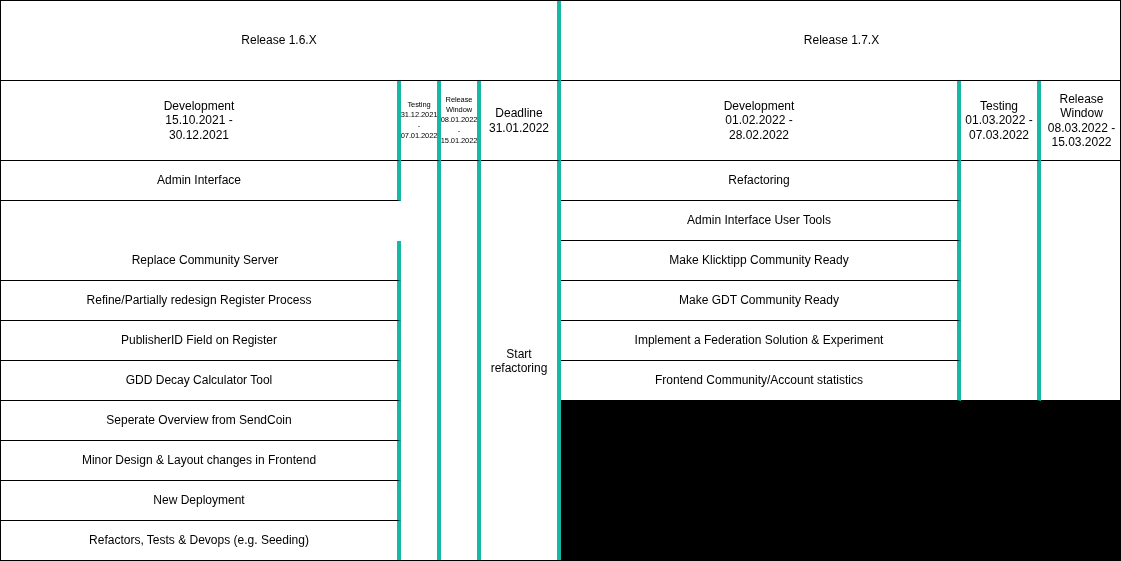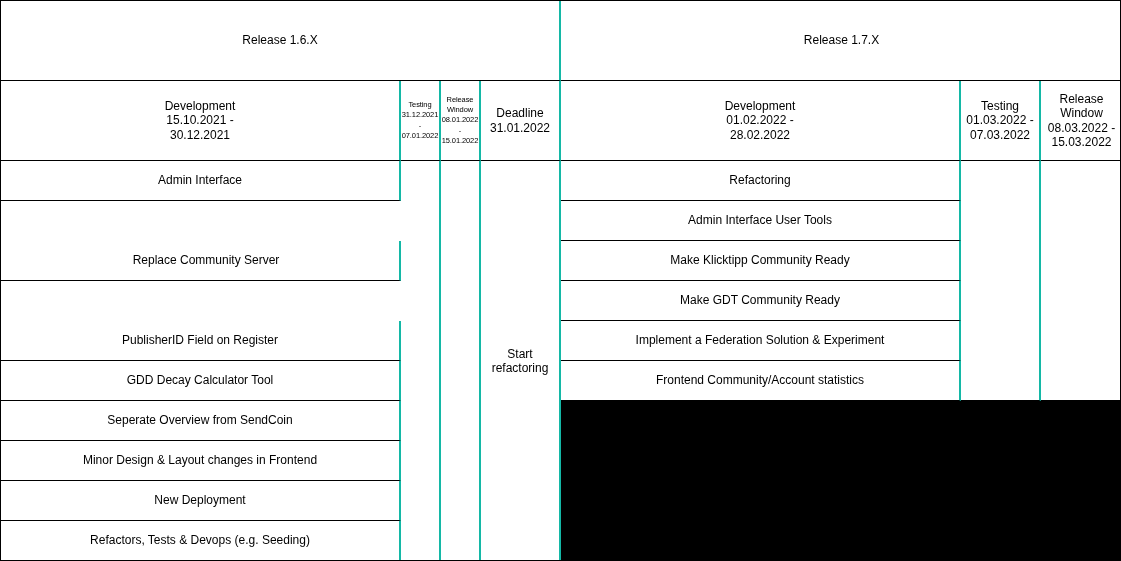--- a/index.html
+++ b/index.html
@@ -21,21 +21,21 @@
   .cell {
     position: absolute;
     box-sizing: border-box;
     display: flex;
     align-items: center;
     justify-content: center;
     text-align: center;
     white-space: pre-line;
     font-size: 12px;
     line-height: 1.2;
-    border-right: 2px solid #14b8a6;
+    border-right: 4px solid #14b8a6;
     border-bottom: 1px solid #000000;
     background: #ffffff;
   }
   .no-br { border-right: none; }
   .no-bb { border-bottom: none; }
   .small {
     font-size: 7.5px;
     line-height: 1.35;
     letter-spacing: -0.1px;
   }
@@ -73,20 +73,21 @@
   <div class="cell" style="left:960px; top:80px; width:80px; height:80px;">Testing
 01.03.2022 -
 07.03.2022</div>
   <div class="cell no-br" style="left:1040px; top:80px; width:81px; height:80px;">Release
 Window
 08.03.2022 -
 15.03.2022</div>
 
   <div class="cell" style="left:0; top:160px; width:400px; height:40px;">Admin Interface</div>
   <div class="cell" style="left:0; top:240px; width:400px; height:40px;padding-left:12px;">Replace Community Server</div>
+  <div class="cell" style="left:0; top:280px; width:400px; height:40px;">Refine/Partially redesign Register Process</div>
   <div class="cell" style="left:0; top:320px; width:400px; height:40px;">PublisherID Field on Register</div>
   <div class="cell" style="left:0; top:360px; width:400px; height:40px;">GDD Decay Calculator Tool</div>
   <div class="cell" style="left:0; top:400px; width:400px; height:40px;">Seperate Overview from SendCoin</div>
   <div class="cell" style="left:0; top:440px; width:400px; height:40px;">Minor Design &amp; Layout changes in Frontend</div>
   <div class="cell" style="left:0; top:480px; width:400px; height:40px;">New Deployment</div>
   <div class="cell" style="left:0; top:520px; width:400px; height:40px;">Refactors, Tests &amp; Devops (e.g. Seeding)</div>
 
   <div class="cell no-bb" style="left:400px; top:160px; width:40px; height:400px;"></div>
   <div class="cell no-bb" style="left:440px; top:160px; width:40px; height:400px;"></div>
   <div class="cell no-bb" style="left:480px; top:160px; width:80px; height:400px;">Start

